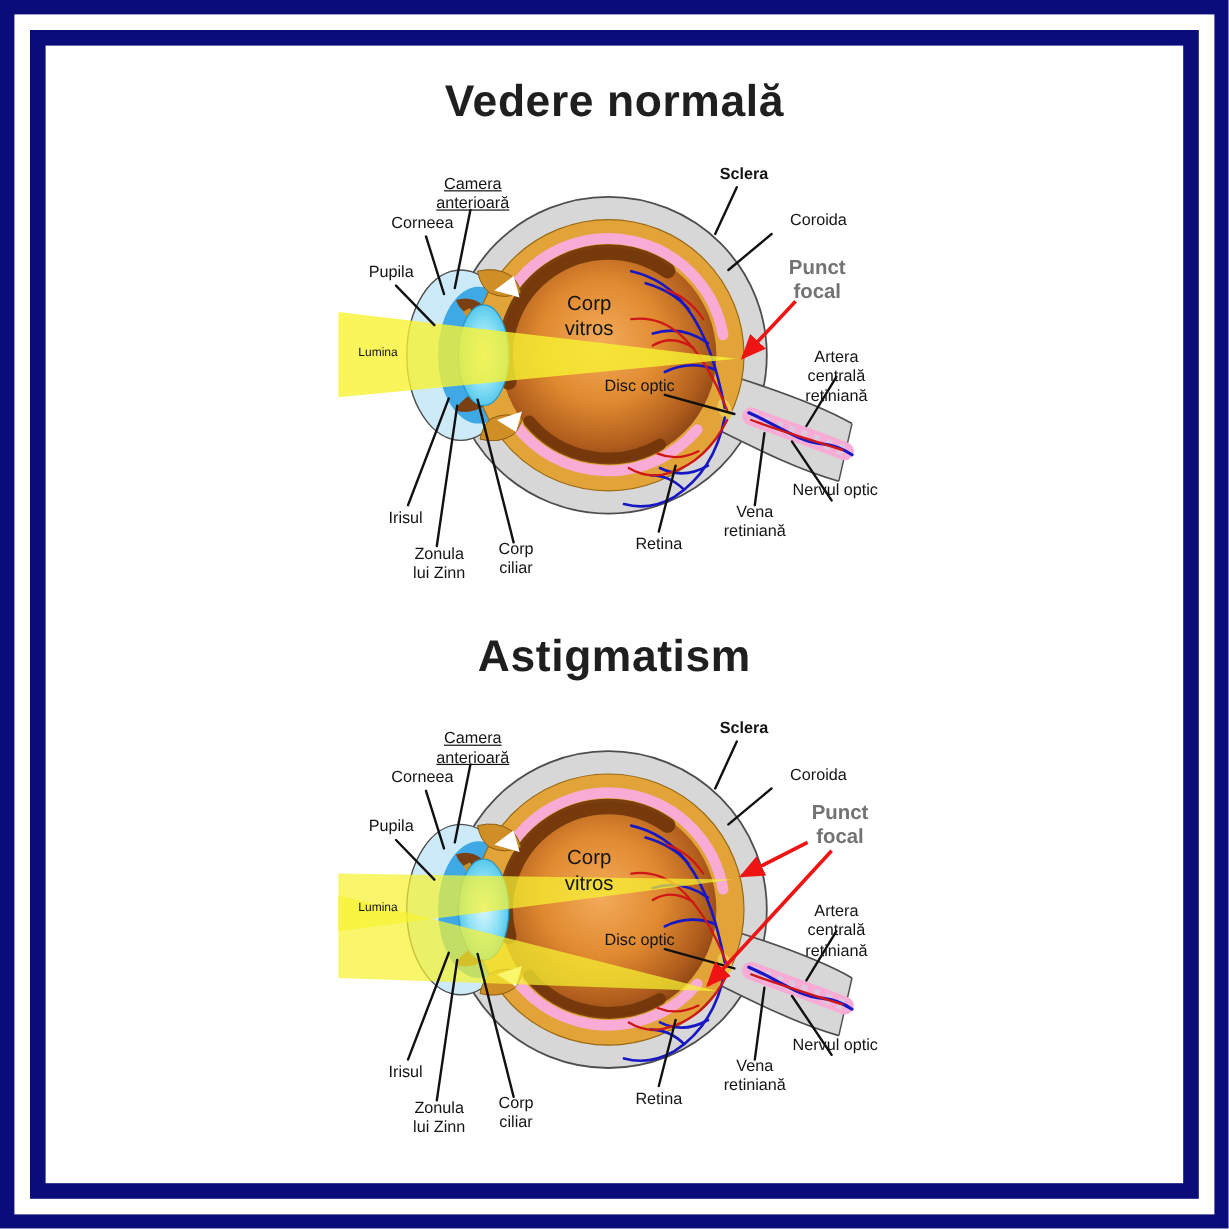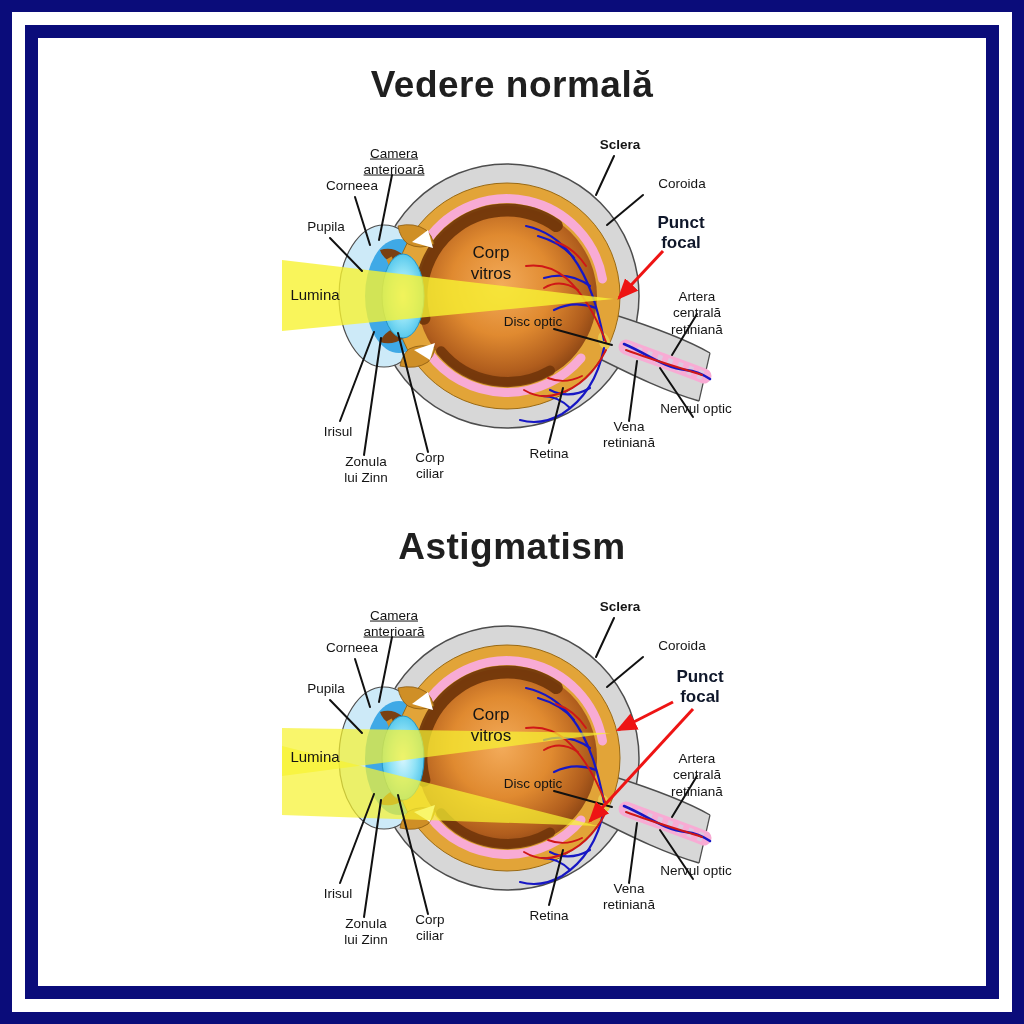--- a/index.html
+++ b/index.html
@@ -12,25 +12,25 @@
   #title-astig{top:526px;}
   .diagram{position:absolute;width:520px;height:400px;}
   #diag-normal{left:252px;top:118px;}
   #diag-astig{left:252px;top:580px;}
   .art{position:absolute;left:0;top:0;}
   .lab{position:absolute;transform:translate(-50%,-50%);font-size:13.5px;line-height:1.22;color:#141414;
        text-align:center;white-space:pre-line;font-weight:500;}
   .p-camera{left:142px;top:44px;text-decoration:underline;}
   .p-corneea{left:100px;top:68px;}
   .p-pupila{left:74px;top:109px;}
-  .p-lumina{left:63px;top:177px;font-size:15px;}
+  .p-lumina{left:63px;top:177px;font-size:10px;}
   .p-corpvitros{left:239px;top:146px;font-size:17px;}
   .p-sclera{left:368px;top:27px;font-weight:bold;}
   .p-coroida{left:398px;top:66px;margin-left:32px;}
-  .p-punct{color:#0f172a;font-size:17px;font-weight:700;line-height:1.15;}
+  .p-punct{color:#737373;font-size:17px;font-weight:700;line-height:1.15;}
   #diag-normal .p-punct{left:429px;top:115px;}
   #diag-astig .p-punct{left:448px;top:107px;}
   .p-artera{left:445px;top:184px;margin-top:12px;}
   .p-disc{left:281px;top:204px;}
   .p-nervul{left:444px;top:291px;text-align:right;}
   .p-vena{left:377px;top:317px;}
   .p-retina{left:297px;top:336px;}
   .p-irisul{left:86px;top:314px;}
   .p-zonula{left:114px;top:352px;}
   .p-ciliar{left:178px;top:348px;}

